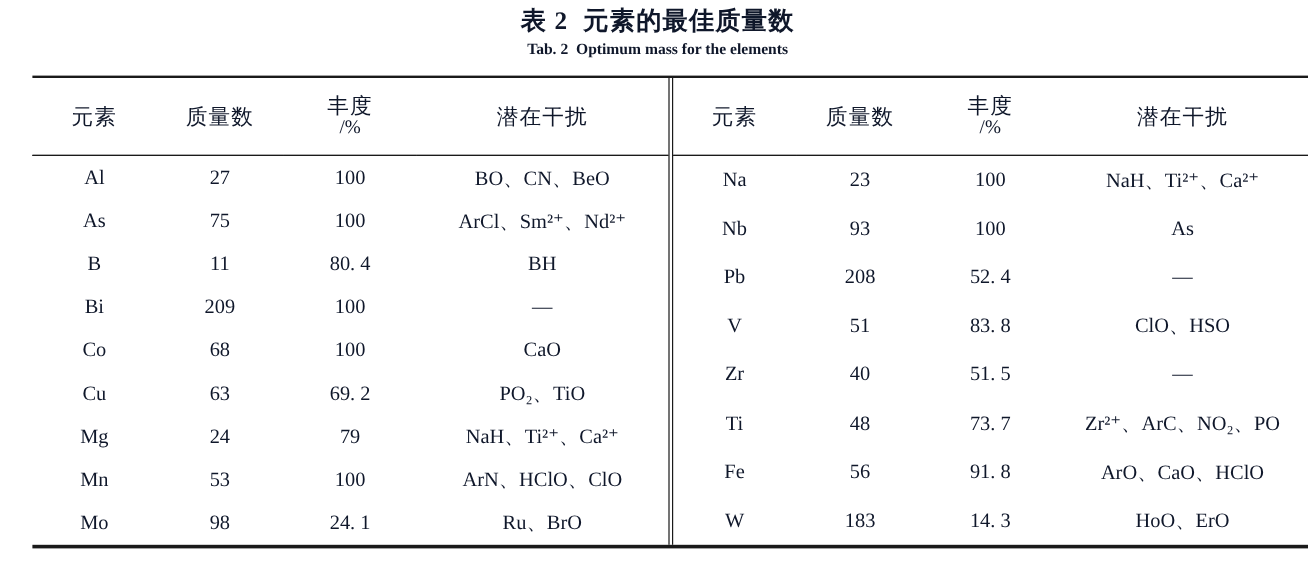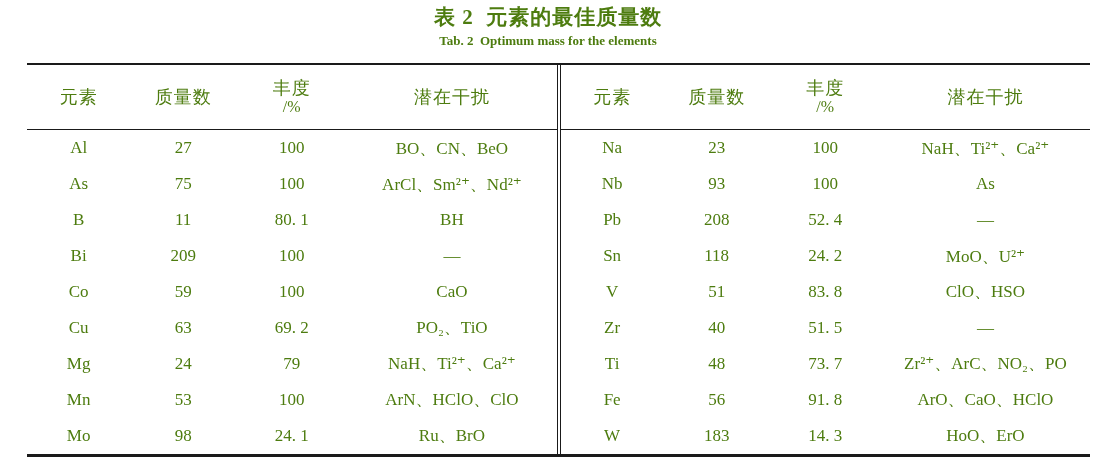--- a/index.html
+++ b/index.html
@@ -6,21 +6,21 @@
     margin: 0;
     padding: 0;
     background: #ffffff;
   }
   .page {
     position: relative;
     width: 1096px;
     height: 469px;
     background: #ffffff;
     font-family: "Liberation Serif", "DejaVu Serif", serif;
-    color: #4d7c0f;
+    color: #0f172a;
     overflow: hidden;
   }
   .title-zh {
     position: absolute;
     top: 3px;
     left: 0;
     width: 100%;
     text-align: center;
     font-size: 21px;
     font-weight: bold;
@@ -127,32 +127,32 @@
         </tr>
         <tr>
           <td>As</td>
           <td>75</td>
           <td>100</td>
           <td>ArCl、Sm²⁺、Nd²⁺</td>
         </tr>
         <tr>
           <td>B</td>
           <td>11</td>
-          <td>80. 1</td>
+          <td>80. 4</td>
           <td>BH</td>
         </tr>
         <tr>
           <td>Bi</td>
           <td>209</td>
           <td>100</td>
           <td>—</td>
         </tr>
         <tr>
           <td>Co</td>
-          <td>59</td>
+          <td>68</td>
           <td>100</td>
           <td>CaO</td>
         </tr>
         <tr>
           <td>Cu</td>
           <td>63</td>
           <td>69. 2</td>
           <td>PO₂、TiO</td>
         </tr>
         <tr>
@@ -209,26 +209,20 @@
           <td>100</td>
           <td>As</td>
         </tr>
         <tr>
           <td>Pb</td>
           <td>208</td>
           <td>52. 4</td>
           <td>—</td>
         </tr>
         <tr>
-          <td>Sn</td>
-          <td>118</td>
-          <td>24. 2</td>
-          <td>MoO、U²⁺</td>
-        </tr>
-        <tr>
           <td>V</td>
           <td>51</td>
           <td>83. 8</td>
           <td>ClO、HSO</td>
         </tr>
         <tr>
           <td>Zr</td>
           <td>40</td>
           <td>51. 5</td>
           <td>—</td>

